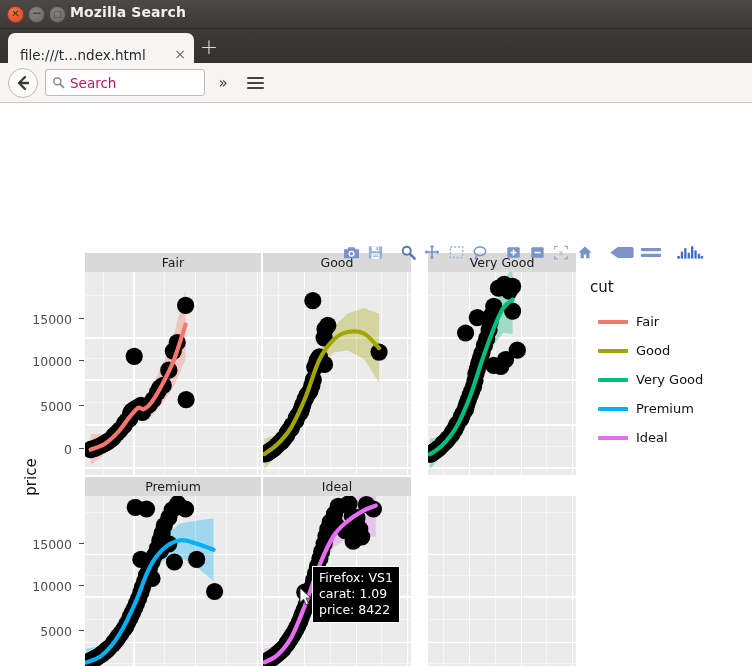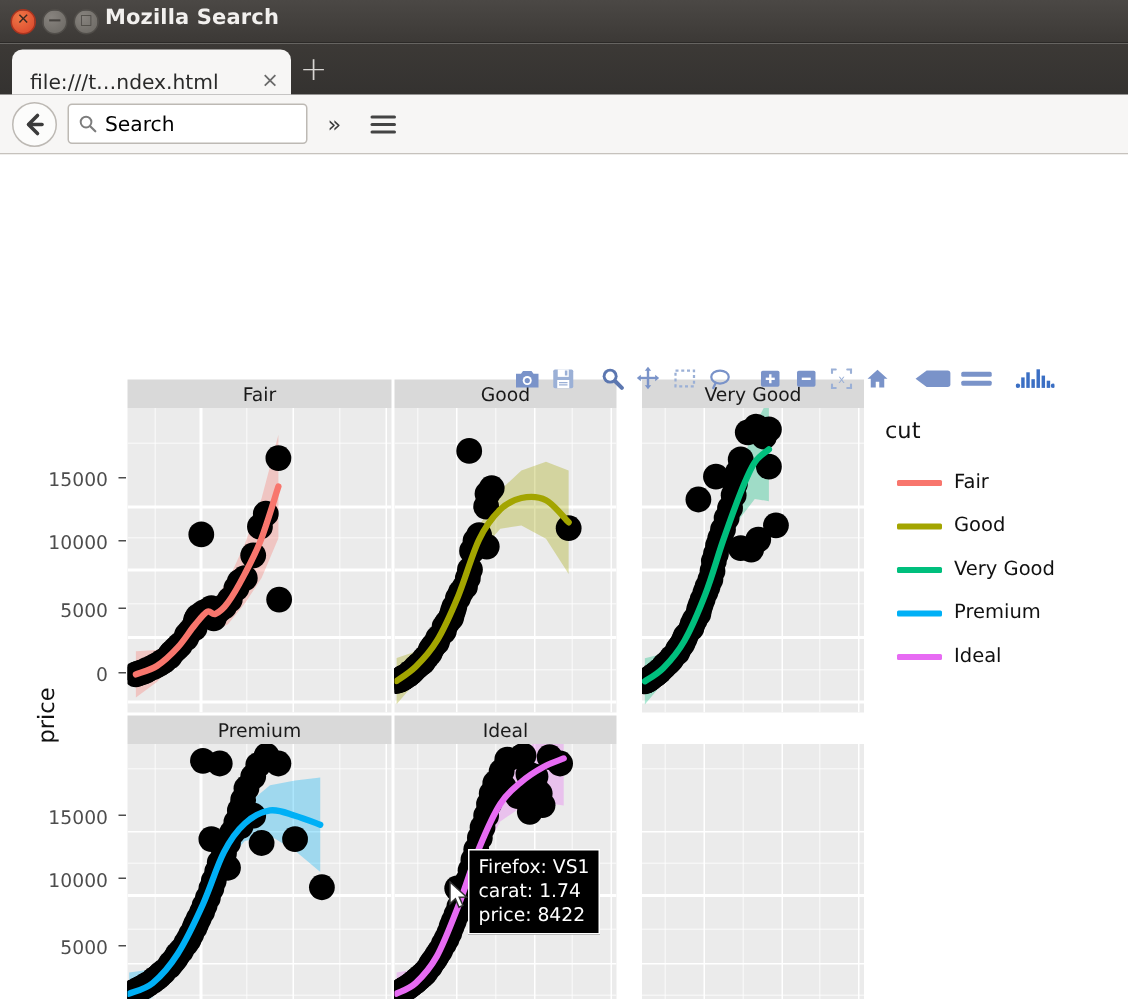--- a/index.html
+++ b/index.html
@@ -95,21 +95,21 @@
   }
   .reload{
     width:24px;flex:0 0 24px;display:flex;align-items:center;justify-content:center;
     border-left:1px solid #dedad5;height:19px;color:#3f6fa8;font-size:14px;cursor:pointer;
   }
   .searchbar{
     width:160px;flex:0 0 160px;height:27px;background:#ffffff;
     border:1px solid #bdb9b4;border-radius:3px;
     display:flex;align-items:center;padding:0 6px;gap:5px;box-sizing:border-box;
   }
-  .searchph{font-size:13.5px;color:#000000;}
+  .searchph{font-size:13.5px;color:#be185d;}
   .chev{width:22px;flex:0 0 22px;text-align:center;color:#3b3b3b;font-size:15px;cursor:pointer;}
   .hamb{width:28px;flex:0 0 28px;display:flex;flex-direction:column;gap:3px;
         align-items:center;justify-content:center;cursor:pointer;}
   .hamb i{display:block;width:17px;height:2px;background:#444;border-radius:1px;}
 
   
   .content{flex:1 1 auto;background:#ffffff;position:relative;overflow:hidden;}
   .plotroot{position:absolute;left:0;top:0;width:752px;height:564px;}
 
   
@@ -782,21 +782,21 @@
           <span class="legend-label">Premium</span>
         </div>
         <div class="legend-item" style="top:152px;left:8px;">
           <span class="legend-swatch" style="background:#E76BF3"></span>
           <span class="legend-label">Ideal</span>
         </div>
       </div>
 
       <div class="tooltip" style="left:312px;top:463px;">
         <div>Firefox: VS1</div>
-        <div>carat: 1.74</div>
+        <div>carat: 1.09</div>
         <div>price: 8422</div>
       </div>
 
       <div class="cursor" style="left:299px;top:484px;">
         <svg width="14" height="20" viewBox="0 0 14 20">
           <path d="M1 1 L1 15.5 L4.6 12.2 L7 17.8 L9.6 16.6 L7.2 11.2 L12 11 Z" fill="#ffffff" stroke="#333333" stroke-width="1"></path>
         </svg>
       </div>
 
     </div>

